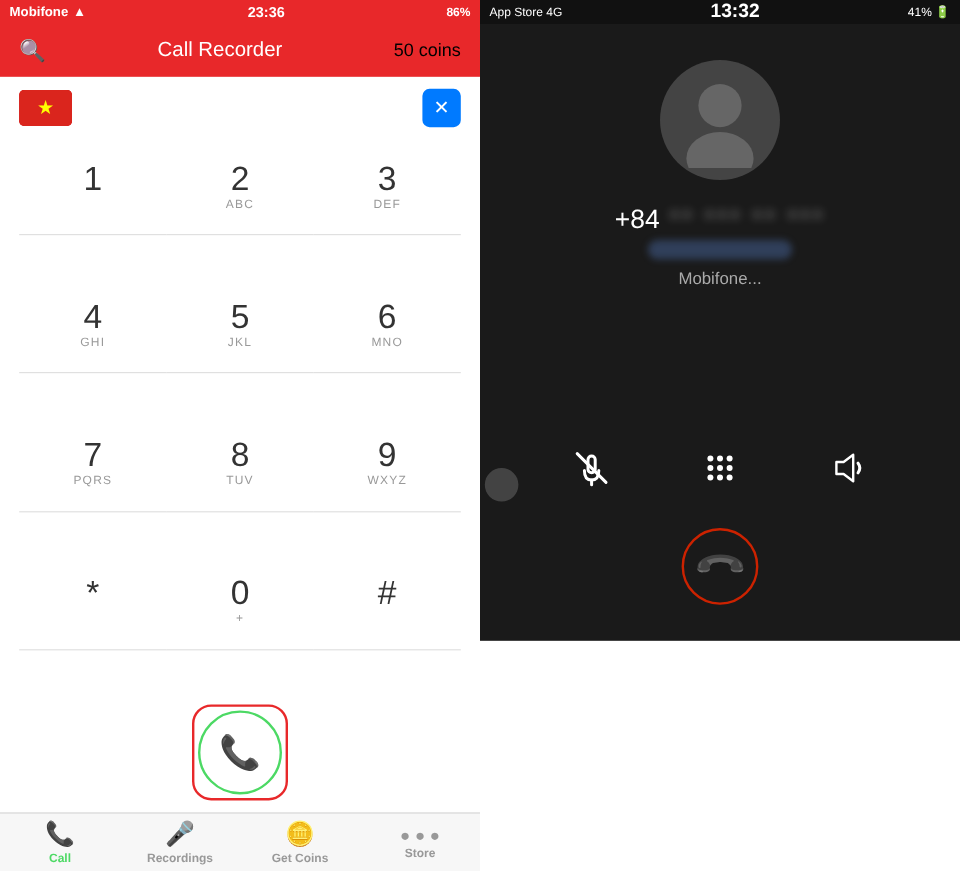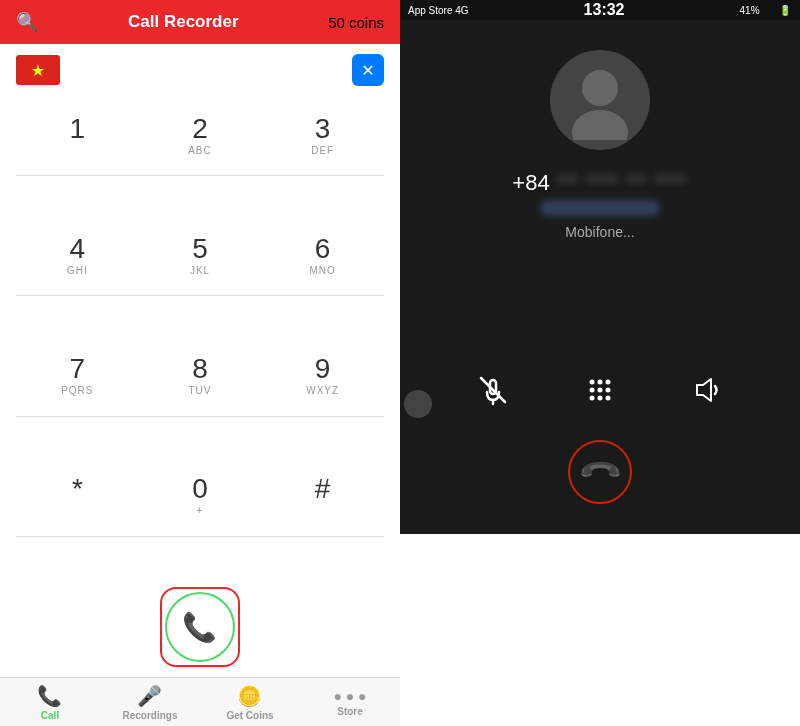--- a/index.html
+++ b/index.html
@@ -34,21 +34,21 @@
     .header-left {
       background: #e8282a;
       height: 44px;
       display: flex;
       align-items: center;
       justify-content: space-between;
       padding: 0 16px;
       color: white;
     }
     .header-left .search-icon { font-size: 18px; }
-    .header-left .title { font-size: 17px; font-weight: 700; color: white; }
+    .header-left .title { font-size: 17px; font-weight: 400; color: white; }
     .header-left .coins { font-size: 15px; color: #000000; }
 
     
     .flag-row {
       padding: 10px 16px;
       display: flex;
       align-items: center;
       justify-content: space-between;
       height: 52px;
     }
@@ -187,21 +187,21 @@
       background: #111;
       display: flex;
       align-items: center;
       justify-content: space-between;
       padding: 0 8px;
       color: white;
       font-size: 11px;
     }
     .status-bar-right .left-s { display: flex; align-items: center; gap: 3px; font-size: 10px; }
     .status-bar-right .center-s { font-weight: 700; font-size: 16px; }
-    .status-bar-right .right-s { display: flex; align-items: center; gap: 20px; font-size: 10px; text-align: right; }
+    .status-bar-right .right-s { display: flex; align-items: center; gap: 3px; font-size: 10px; text-align: right; }
 
     
     .avatar-area {
       margin-top: 30px;
       width: 100px;
       height: 100px;
       border-radius: 50%;
       background: #444;
       display: flex;
       align-items: center;
@@ -284,20 +284,30 @@
     .end-call-btn .phone-end { font-size: 28px; color: #cc2200; transform: rotate(135deg); display: inline-block; }
 
     
     .right-spacer { flex: 1; }
   </style>
 </head>
 <body>
 
 <div class="left-panel">
 
+  <div class="status-bar-left">
+    <div class="carrier">
+      <span>Mobifone</span>
+      <span>▲</span>
+    </div>
+    <div class="time">23:36</div>
+    <div class="icons">
+      <span>86%</span>
+    </div>
+  </div>
 
   <div class="header-left">
     <span class="search-icon">🔍</span>
     <span class="title">Call Recorder</span>
     <span class="coins">50 coins</span>
   </div>
 
   <div class="flag-row">
     <div class="flag-btn">
       <div class="flag-red"></div>

